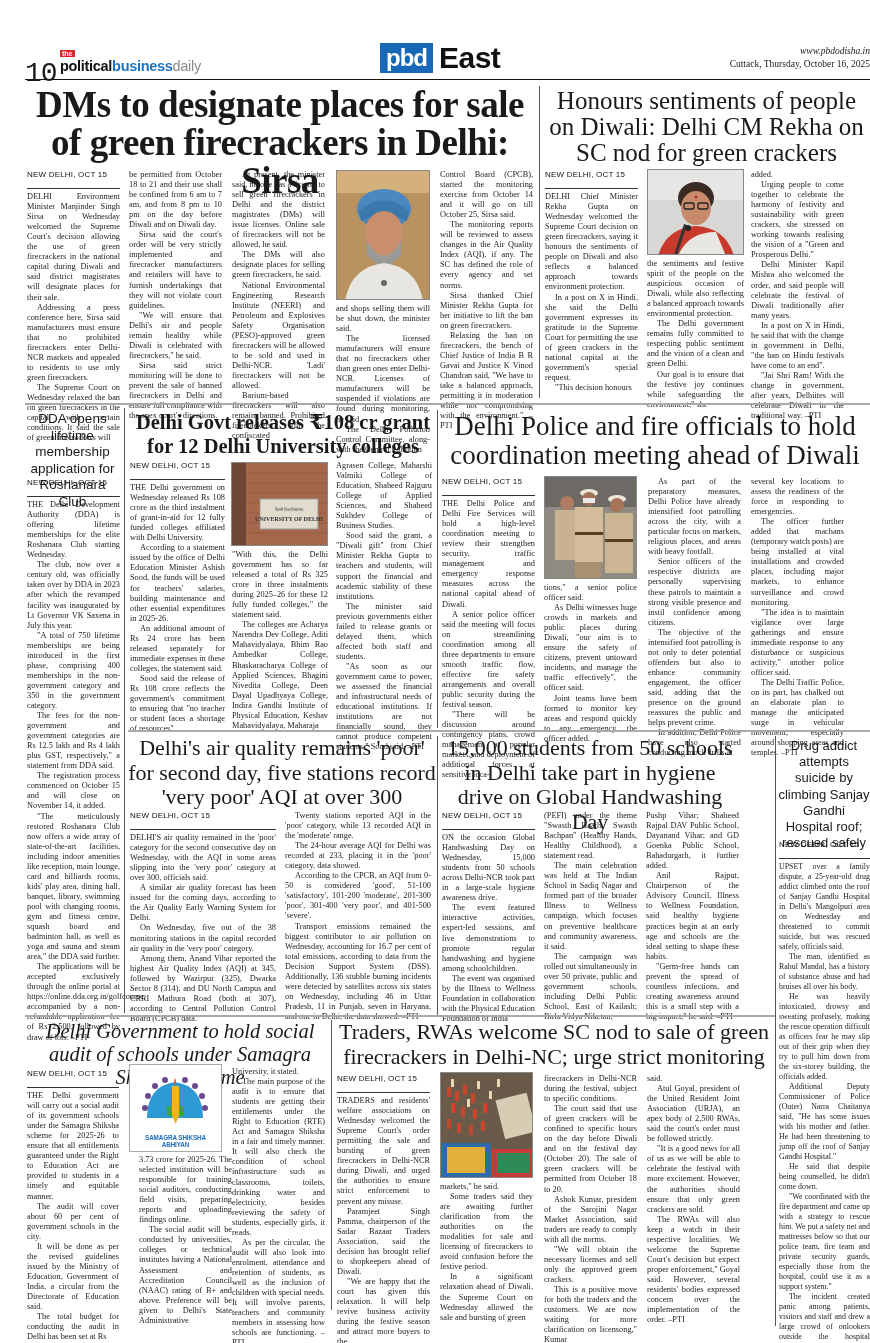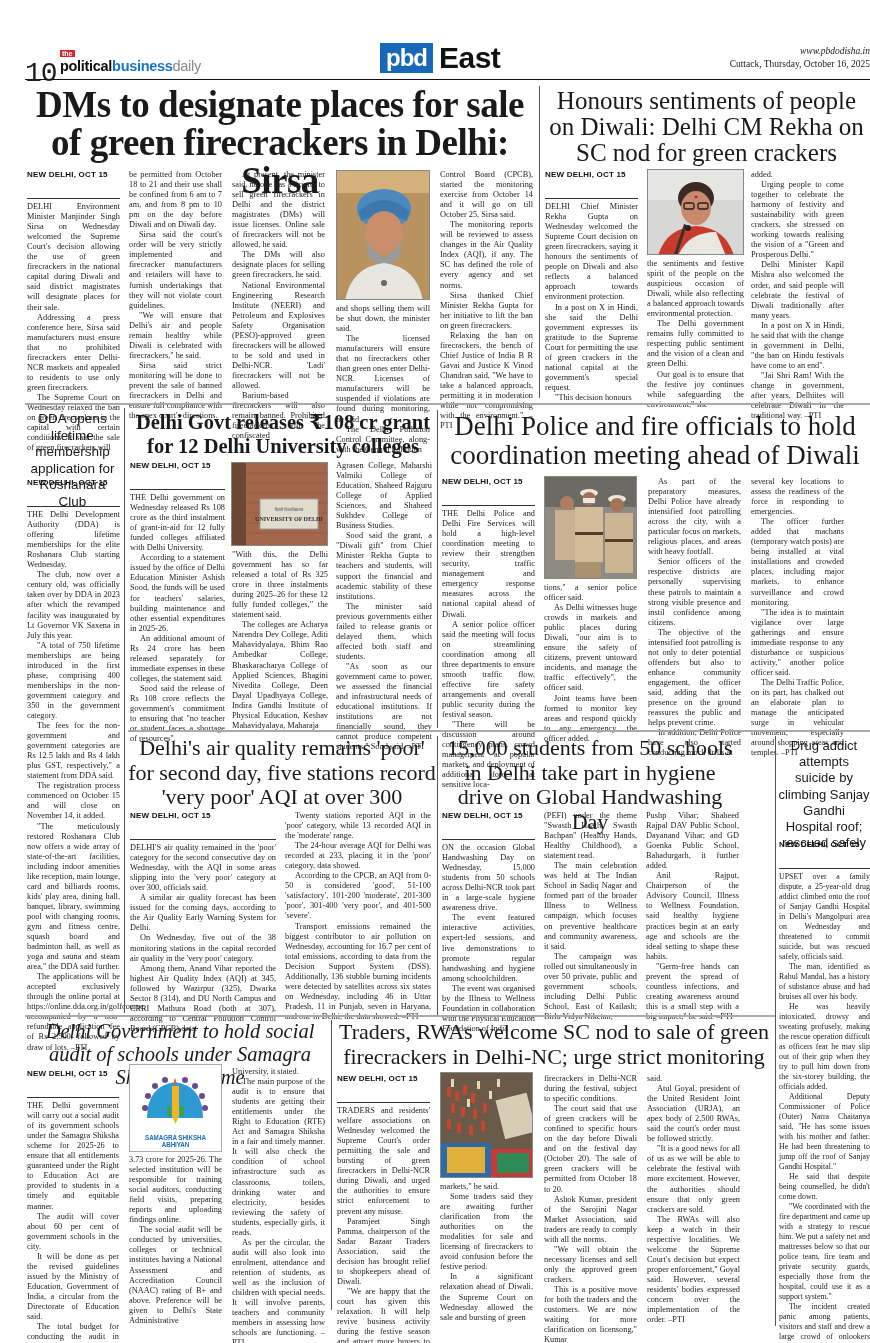--- a/index.html
+++ b/index.html
@@ -12,21 +12,21 @@
 .brand .the{display:inline-block;background:#d9262a;color:#fff;font-size:7px;padding:0 2px;margin-bottom:1px}
 .brand .row{font-size:14.5px;letter-spacing:-.3px}
 .brand .pol{color:#111}.brand .bus{color:#1a74c4}.brand .dai{color:#8a8a8a;font-weight:normal}
 .logo{position:absolute;left:355px;top:6px;display:flex;align-items:center}
 .logo .pbd{background:#1769b8;color:#fff;font-family:"Liberation Sans",sans-serif;font-weight:bold;font-size:24px;line-height:30px;padding:0 6px;letter-spacing:-1px}
 .logo .city{font-family:"Liberation Sans",sans-serif;font-weight:bold;font-size:30px;margin-left:6px;letter-spacing:-.5px;color:#111}
 .dateline{position:absolute;right:0;top:10px;text-align:right;font-size:9.5px;line-height:13px;font-style:normal}
 .dateline .web{font-style:italic}
 h1,h2{font-weight:normal;text-align:center}
 .hl-bold{font-weight:bold}
-.byline{font-family:"Liberation Sans",sans-serif;font-weight:bold;font-size:8px;letter-spacing:.2px;border-bottom:1px solid #333;padding-bottom:18px;margin-bottom:3px;color:#111}
+.byline{font-family:"Liberation Sans",sans-serif;font-weight:normal;font-size:8px;letter-spacing:.2px;border-bottom:1px solid #333;padding-bottom:8px;margin-bottom:3px;color:#111}
 .col{position:absolute;font-size:8.3px;line-height:10.05px;text-align:justify;hyphens:auto;color:#222}
 .col p{text-indent:10px}
 .col p.first{text-indent:0}
 .vrule{position:absolute;width:1px;background:#555}
 .hrule{position:absolute;height:1px;background:#888}
 .photo{position:absolute;overflow:hidden;border:1px solid #888}
 .sans-head{font-family:"Liberation Sans","DejaVu Sans",sans-serif}
 </style>
 </head>
 <body>
@@ -317,21 +317,21 @@
           <circle cx="72" cy="40" r="3"></circle>
       </g>
       <rect x="39" y="18" width="7" height="30" fill="#f2b421"></rect>
       <path d="M39 48 L42.5 56 L46 48 Z" fill="#f2b421"></path>
       <path d="M42 10 Q44 14 42 18 Q40 14 42 10 Z" fill="#e8551f"></path>
       <rect x="34" y="38" width="4" height="10" fill="#3aa34a"></rect>
       <rect x="47" y="38" width="4" height="10" fill="#3aa34a"></rect>
     </svg>
     <div class="sans-head" style="font-size:6.3px;font-weight:bold;color:#1e6fb8;text-align:center;margin-top:2px;letter-spacing:-.1px">SAMAGRA SHIKSHA ABHIYAN</div>
   </div>
-  <div class="col" style="left:129px;top:1155px;width:93px">
+  <div class="col" style="left:139px;top:1155px;width:93px">
     <p class="first">3.73 crore for 2025-26. The selected institution will be responsible for training social auditors, conducting field visits, preparing reports and uploading findings online.</p>
     <p>The social audit will be conducted by universities, colleges or technical institutes having a National Assessment and Accreditation Council (NAAC) rating of B+ and above. Preference will be given to Delhi's State Administrative</p>
   </div>
   <div class="col" style="left:232px;top:1067px;width:93px">
     <p class="first">University, it stated.</p>
     <p>The main purpose of the audit is to ensure that students are getting their entitlements under the Right to Education (RTE) Act and Samagra Shiksha in a fair and timely manner. It will also check the condition of school infrastructure such as classrooms, toilets, drinking water and electricity, besides reviewing the safety of students, especially girls, it reads.</p>
     <p>As per the circular, the audit will also look into enrolment, attendance and retention of students, as well as the inclusion of children with special needs. It will involve parents, teachers and community members in assessing how schools are functioning. –PTI</p>
   </div>
 </div>
 

